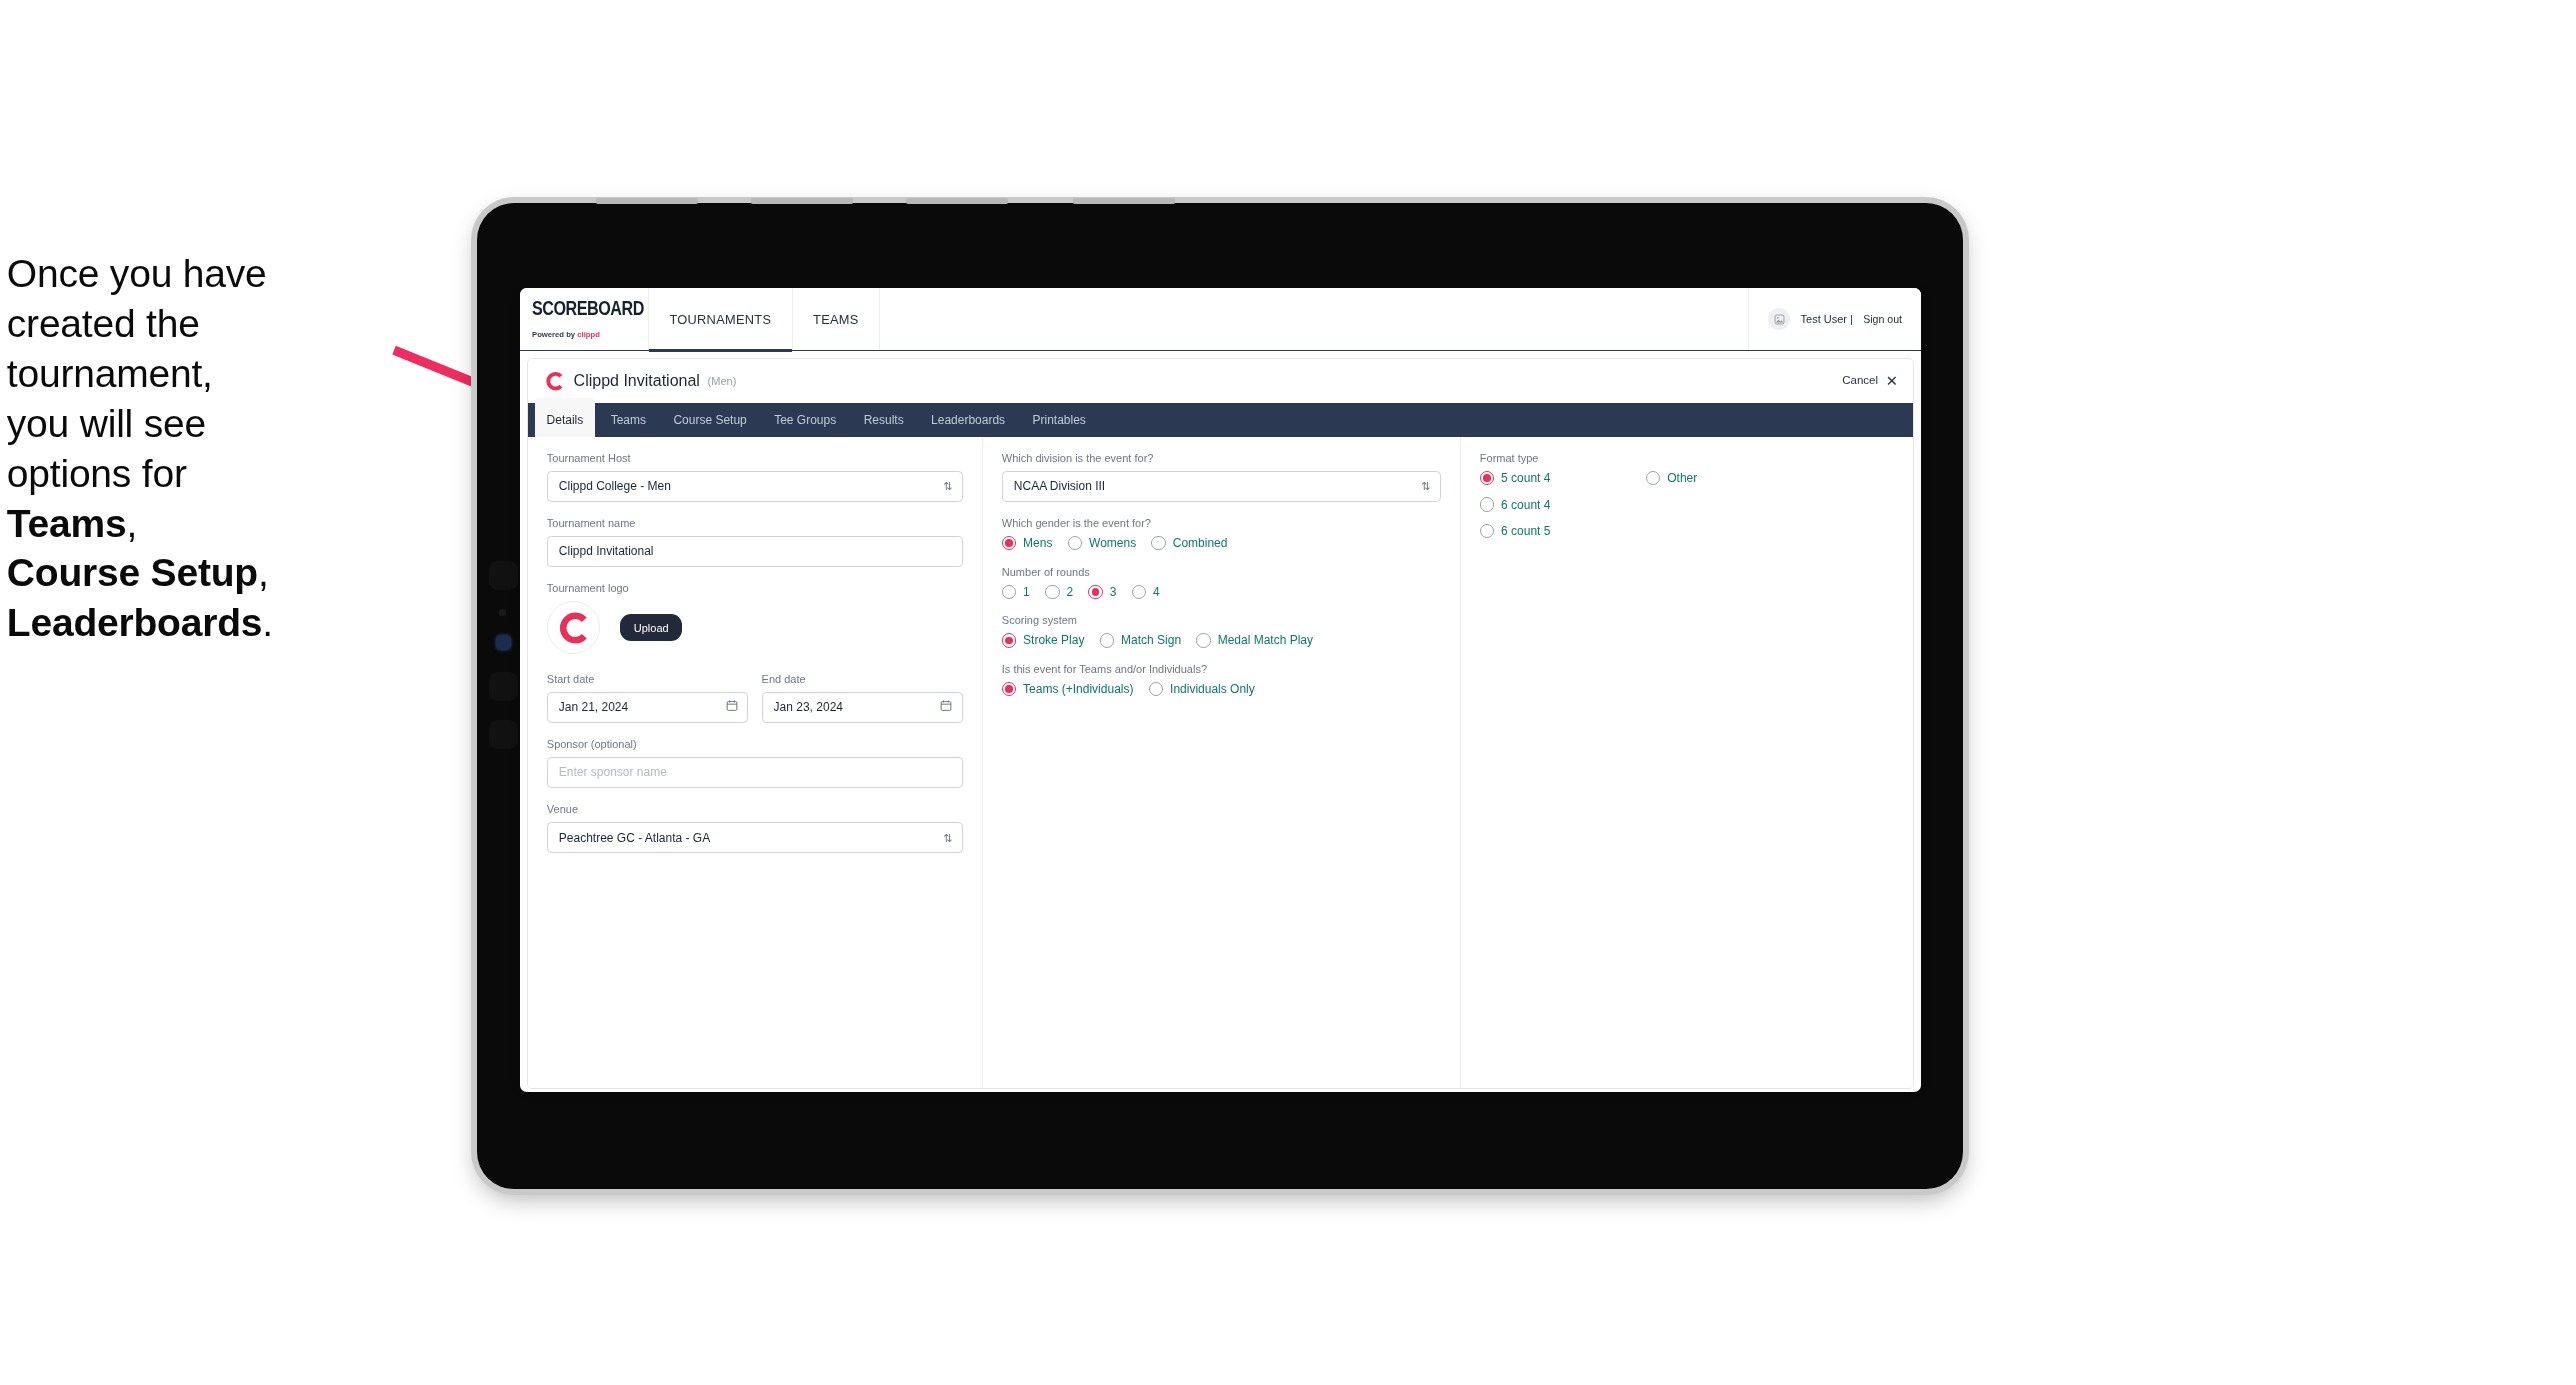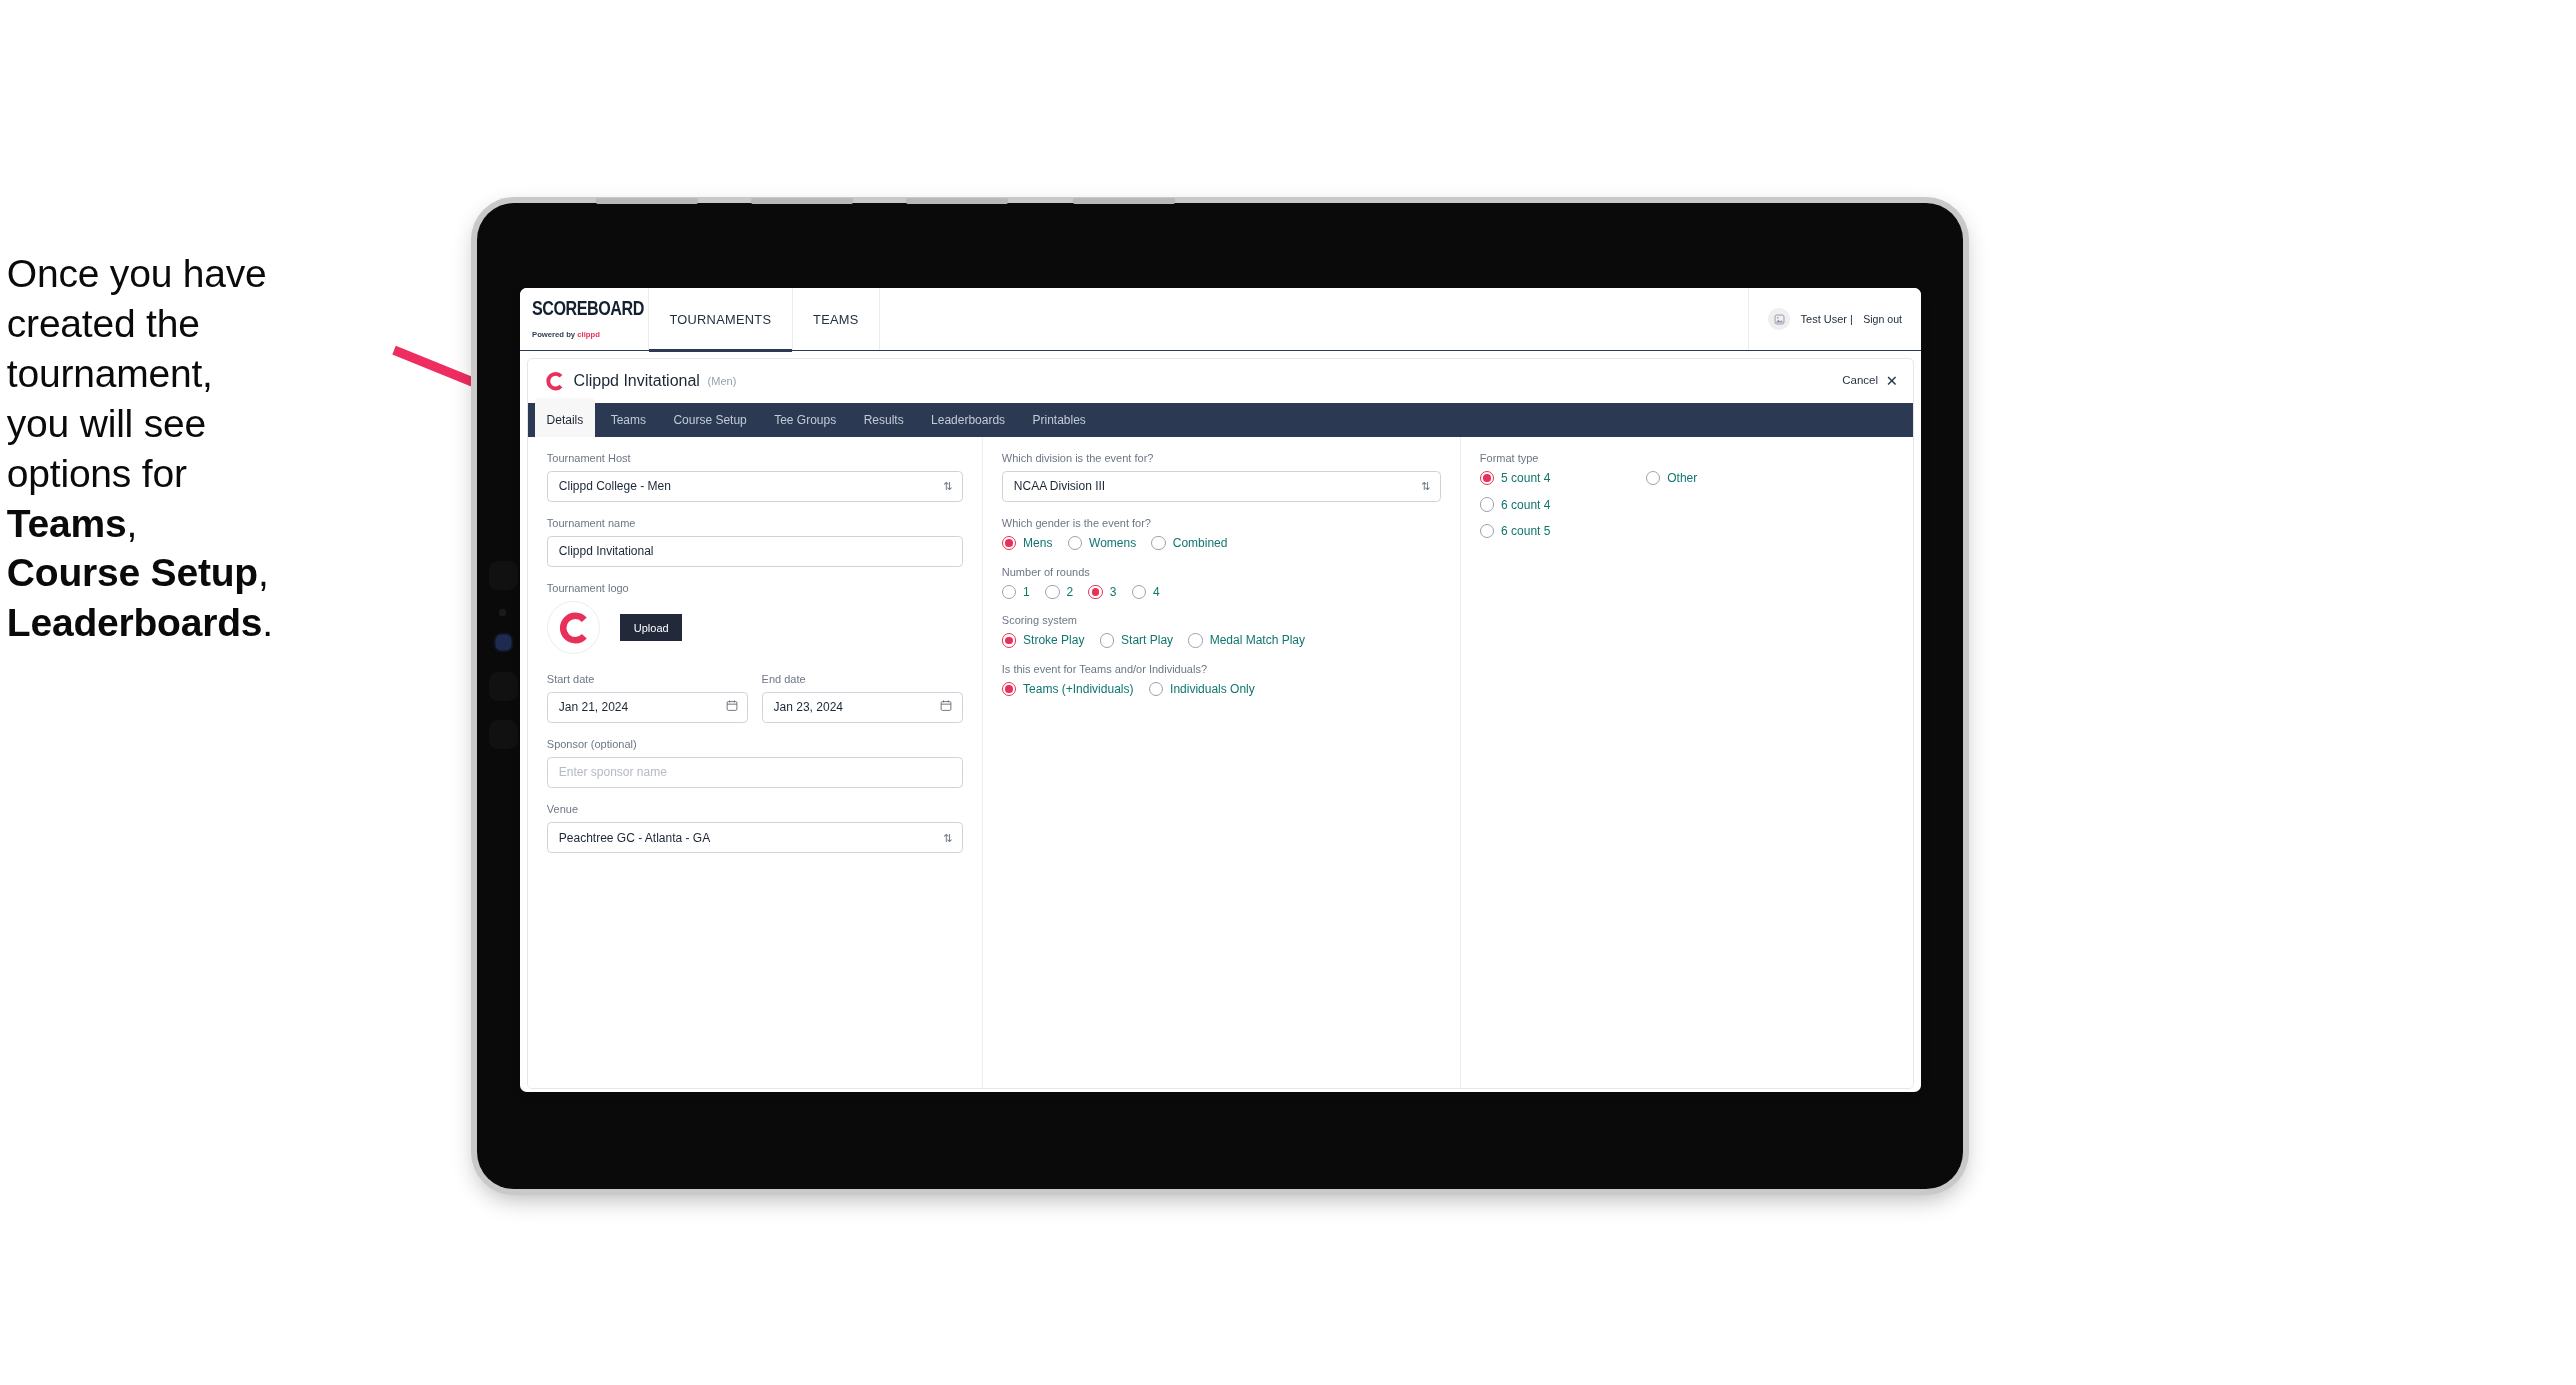--- a/index.html
+++ b/index.html
@@ -153,21 +153,21 @@
   }
   .cal-ic { position:absolute; right:9.4px; top:50%; transform:translateY(-50%); color:#5d6875; }
 
   .logo-row { display:flex; align-items:center; gap:20.4px; margin-top: 1.7px; }
   .logo-circle {
     width:53px; height:53px; border-radius:50%; border:0.9px solid #ececec;
     display:flex; align-items:center; justify-content:center;
     color:#e8315a; font-weight:800; font-size:34px; line-height:1;
   }
   .upload-btn {
-    background:#21293a; color:#fff; font-size:11px; border-radius:0;
+    background:#21293a; color:#fff; font-size:11px; border-radius:11px;
     padding: 7.7px 13.6px; cursor:pointer;
   }
 
   .date-row { display:flex; gap:13.6px; }
   .date-col { flex:1; }
 
   
   .radio-row { display:flex; align-items:center; flex-wrap:wrap; gap: 5.1px 6.8px; margin-bottom: 15.3px; }
   .radio-item { display:flex; align-items:center; gap:6.8px; margin-right: 8.5px; cursor:pointer; }
   .rdot {
@@ -413,21 +413,21 @@
             </div>
 
             <div class="flabel">Scoring system</div>
             <div class="radio-row">
               <div class="radio-item">
                 <span class="rdot on"></span>
                 <span class="rlabel">Stroke Play</span>
               </div>
               <div class="radio-item">
                 <span class="rdot"></span>
-                <span class="rlabel">Start Play</span>
+                <span class="rlabel">Match Sign</span>
               </div>
               <div class="radio-item">
                 <span class="rdot"></span>
                 <span class="rlabel">Medal Match Play</span>
               </div>
             </div>
 
             <div class="flabel">Is this event for Teams and/or Individuals?</div>
             <div class="radio-row">
               <div class="radio-item">

